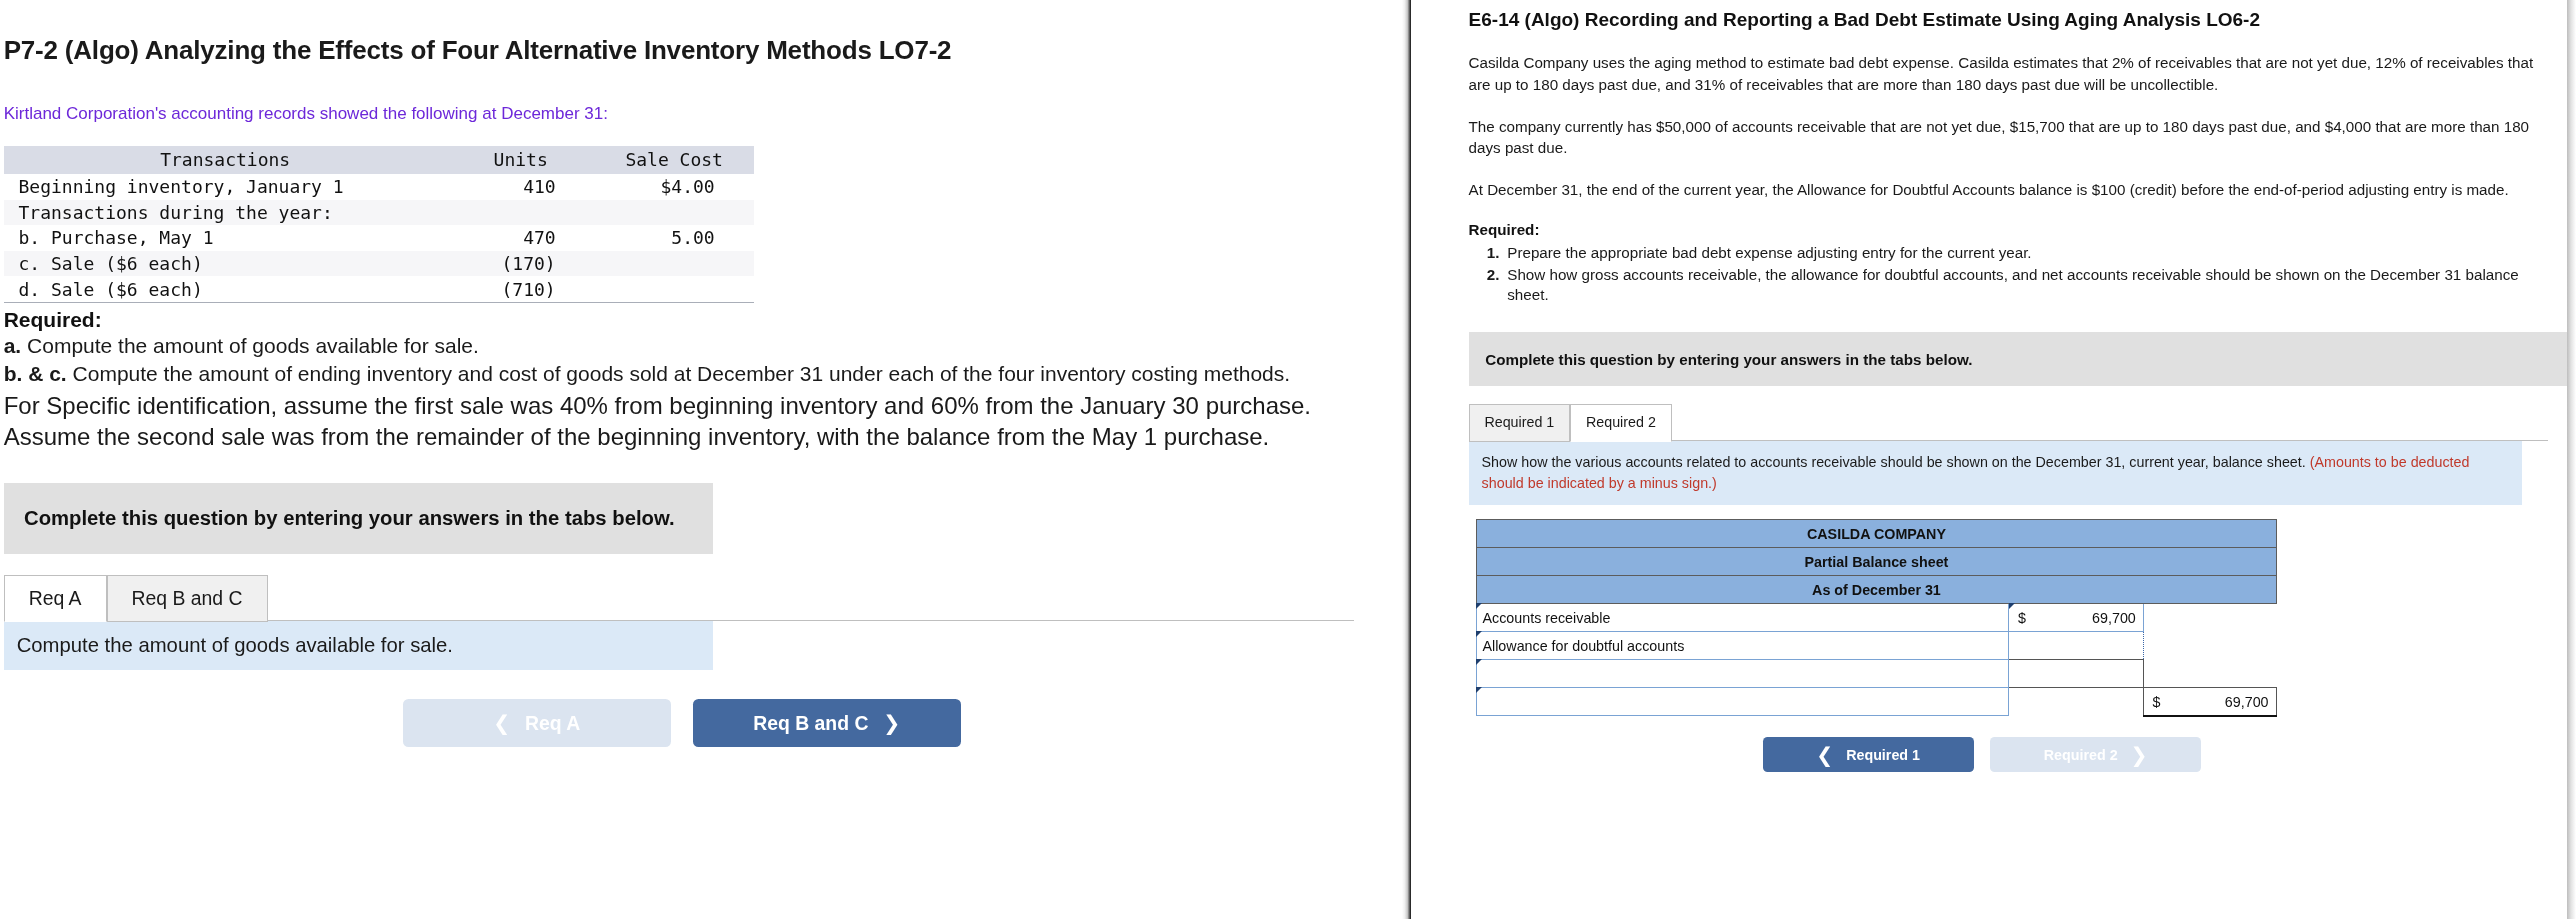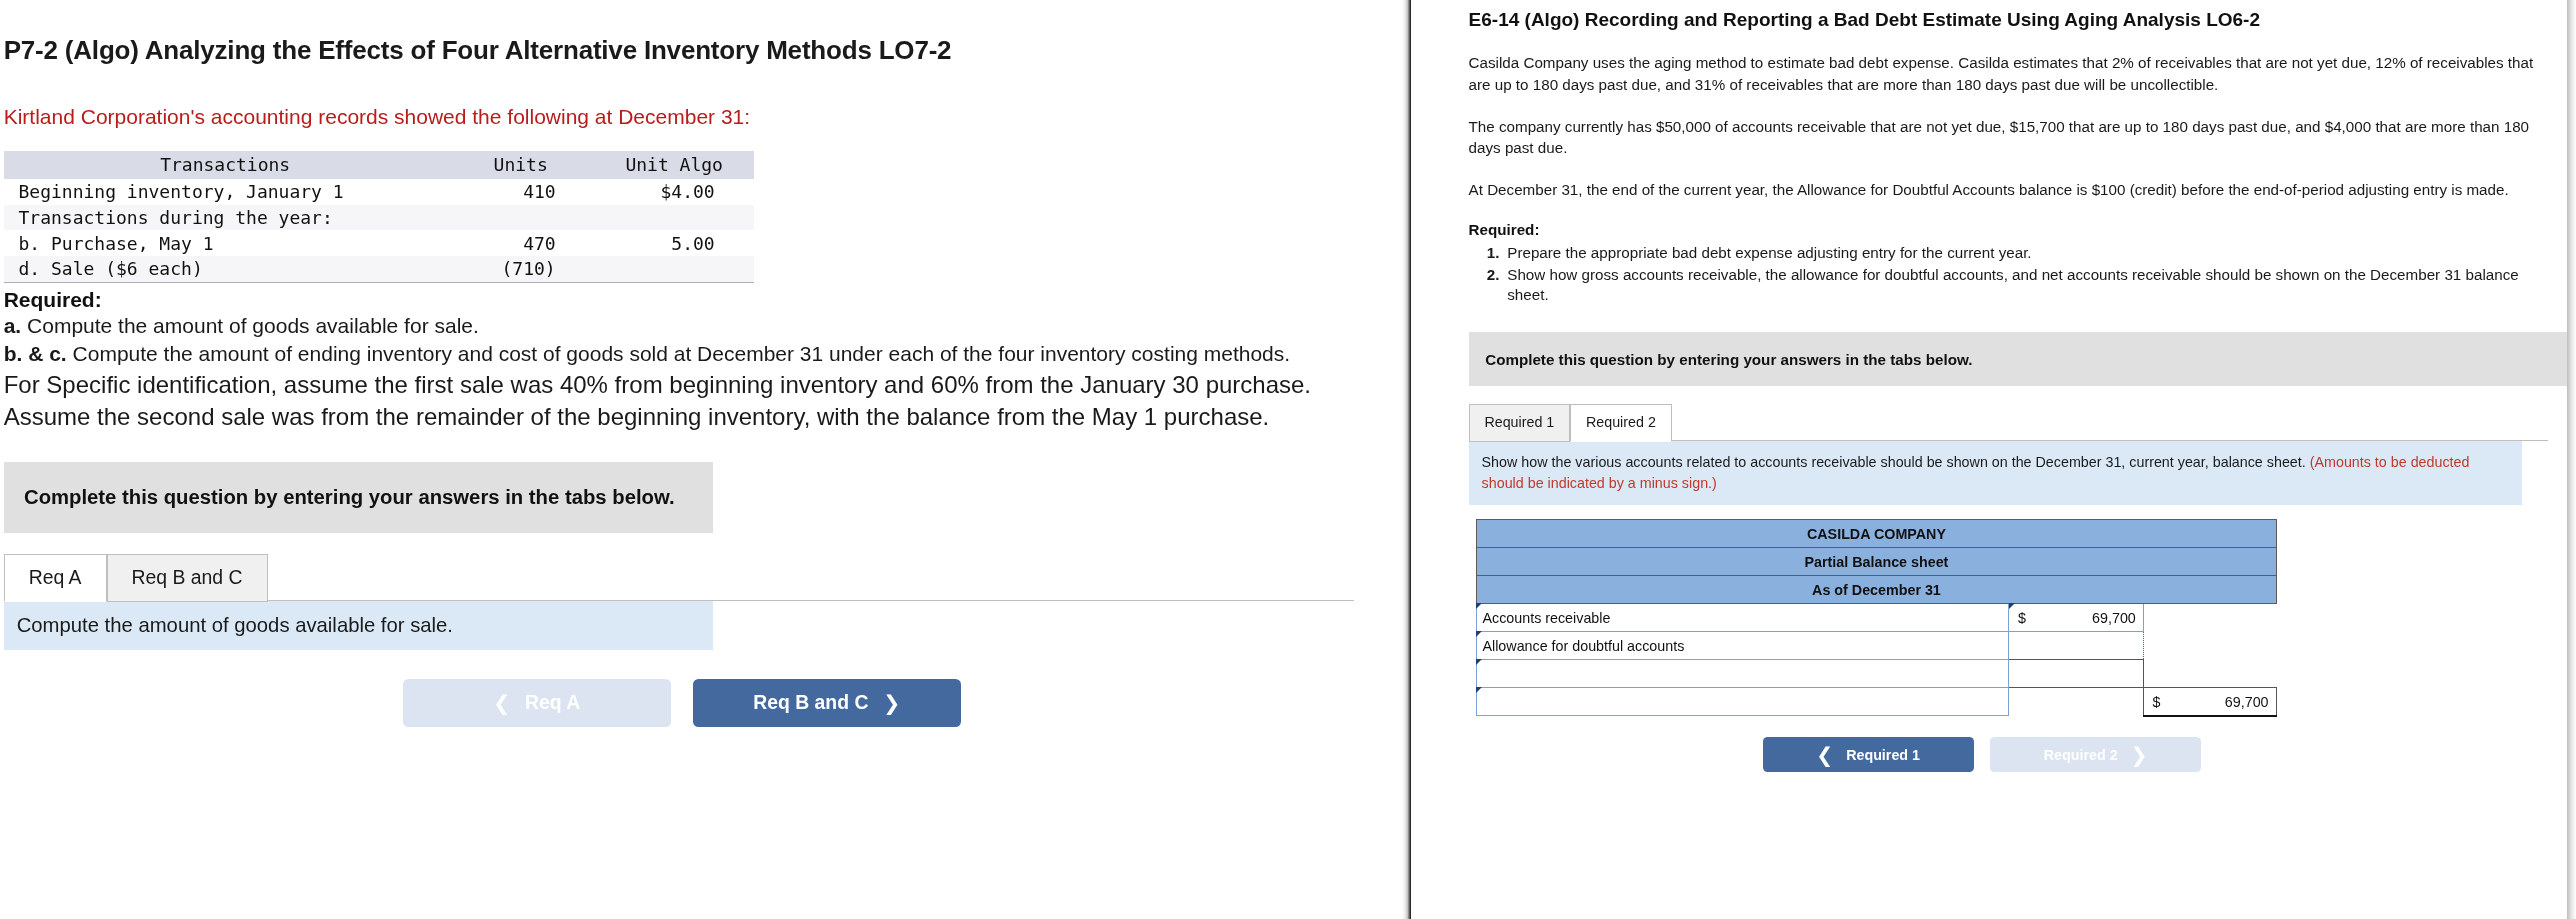--- a/index.html
+++ b/index.html
@@ -21,21 +21,21 @@
     overflow: hidden;
   }
   .left-inner { padding: 35px 48px 0 3.7px; }
 
   .q-title {
     font-size: 26px; font-weight: bold; color: #1a1a1a;
     letter-spacing: -0.2px; line-height: 1.2;
     margin: 0 0 0 0;
   }
   .intro-text {
-    font-size: 21px; color: #b91c1c; margin: 37px 0 0 0; line-height: 1.3;
+    font-size: 17px; color: #6d28d9; margin: 37px 0 0 0; line-height: 1.3;
   }
 
   
   .mono-table {
     margin-top: 20.3px;
     border-collapse: collapse;
     font-family: "DejaVu Sans Mono", "Liberation Mono", monospace;
     font-size: 18px;
     color: #111;
     width: 750px;
@@ -223,38 +223,43 @@
 
       <h1 class="q-title">P7-2 (Algo) Analyzing the Effects of Four Alternative Inventory Methods LO7-2</h1>
 
       <p class="intro-text">Kirtland Corporation's accounting records showed the following at December 31:</p>
 
       <table class="mono-table">
         <thead>
           <tr>
             <th class="c-trans">Transactions</th>
             <th class="c-units">Units</th>
-            <th class="c-cost">Unit Algo</th>
+            <th class="c-cost">Sale Cost</th>
           </tr>
         </thead>
         <tbody>
           <tr>
             <td class="label">Beginning inventory, January 1</td>
             <td class="num">410</td>
             <td class="num">$4.00</td>
           </tr>
           <tr>
             <td class="label">Transactions during the year:</td>
             <td class="num"></td>
             <td class="num"></td>
           </tr>
           <tr>
             <td class="label">b. Purchase, May 1</td>
             <td class="num">470</td>
             <td class="num">5.00</td>
+          </tr>
+          <tr>
+            <td class="label">c. Sale ($6 each)</td>
+            <td class="num">(170)</td>
+            <td class="num"></td>
           </tr>
           <tr>
             <td class="label">d. Sale ($6 each)</td>
             <td class="num">(710)</td>
             <td class="num"></td>
           </tr>
         </tbody>
       </table>
 
       <div class="req-head">Required:</div>

